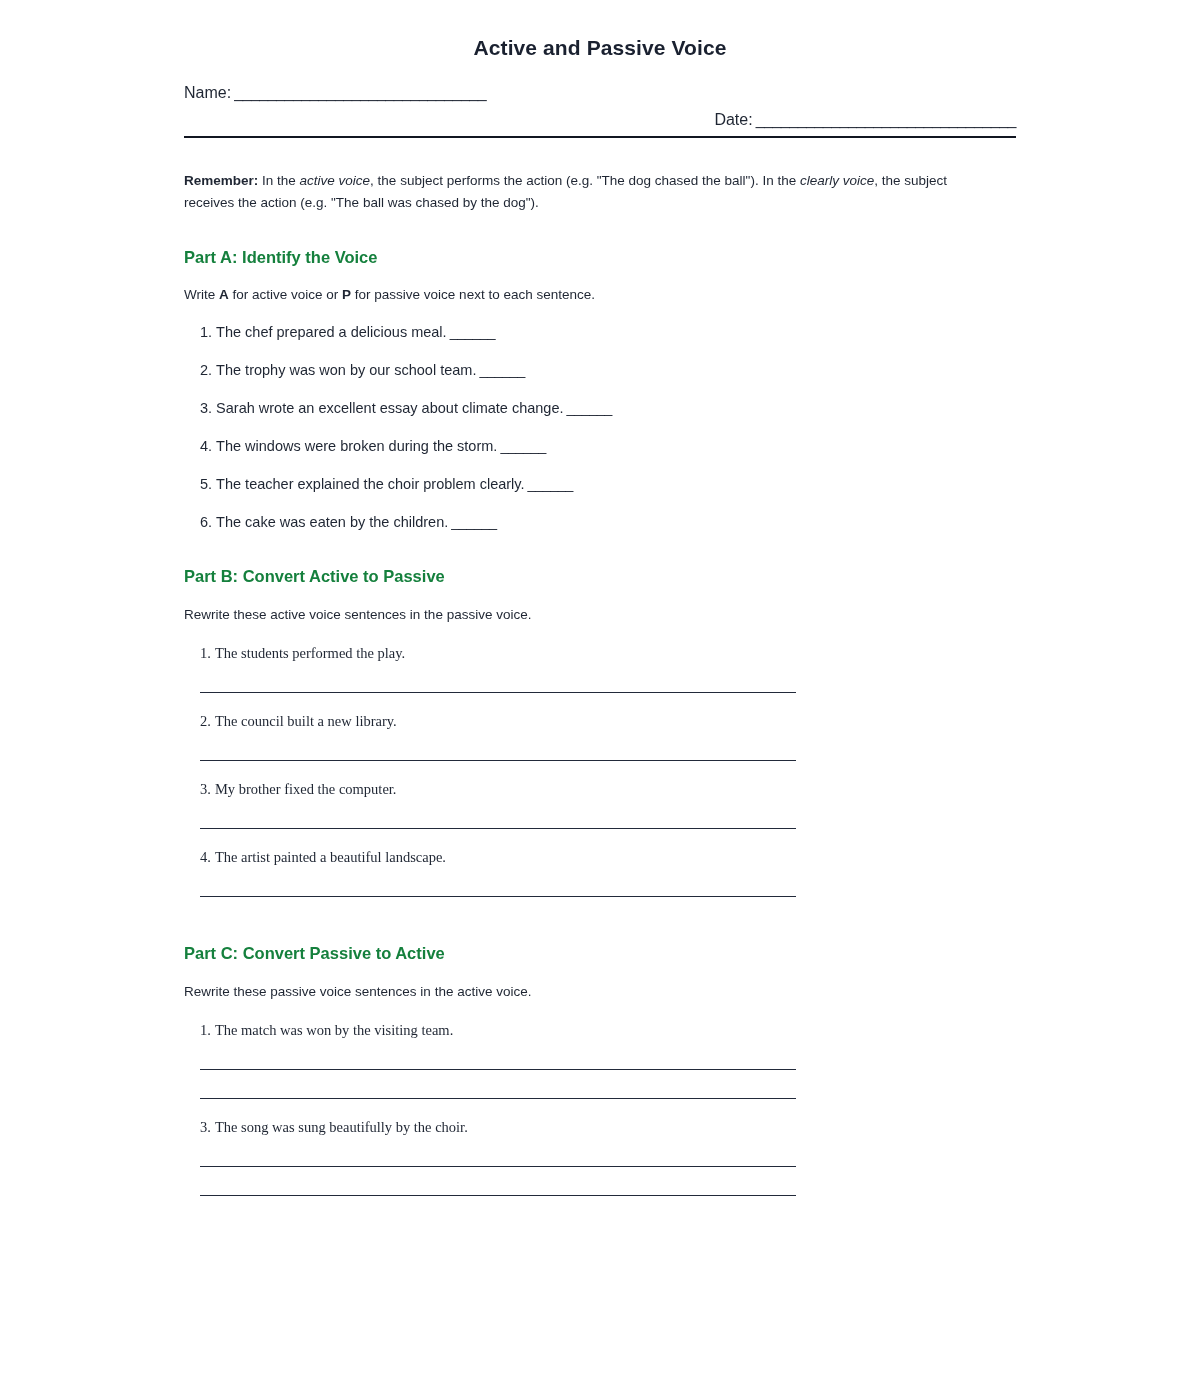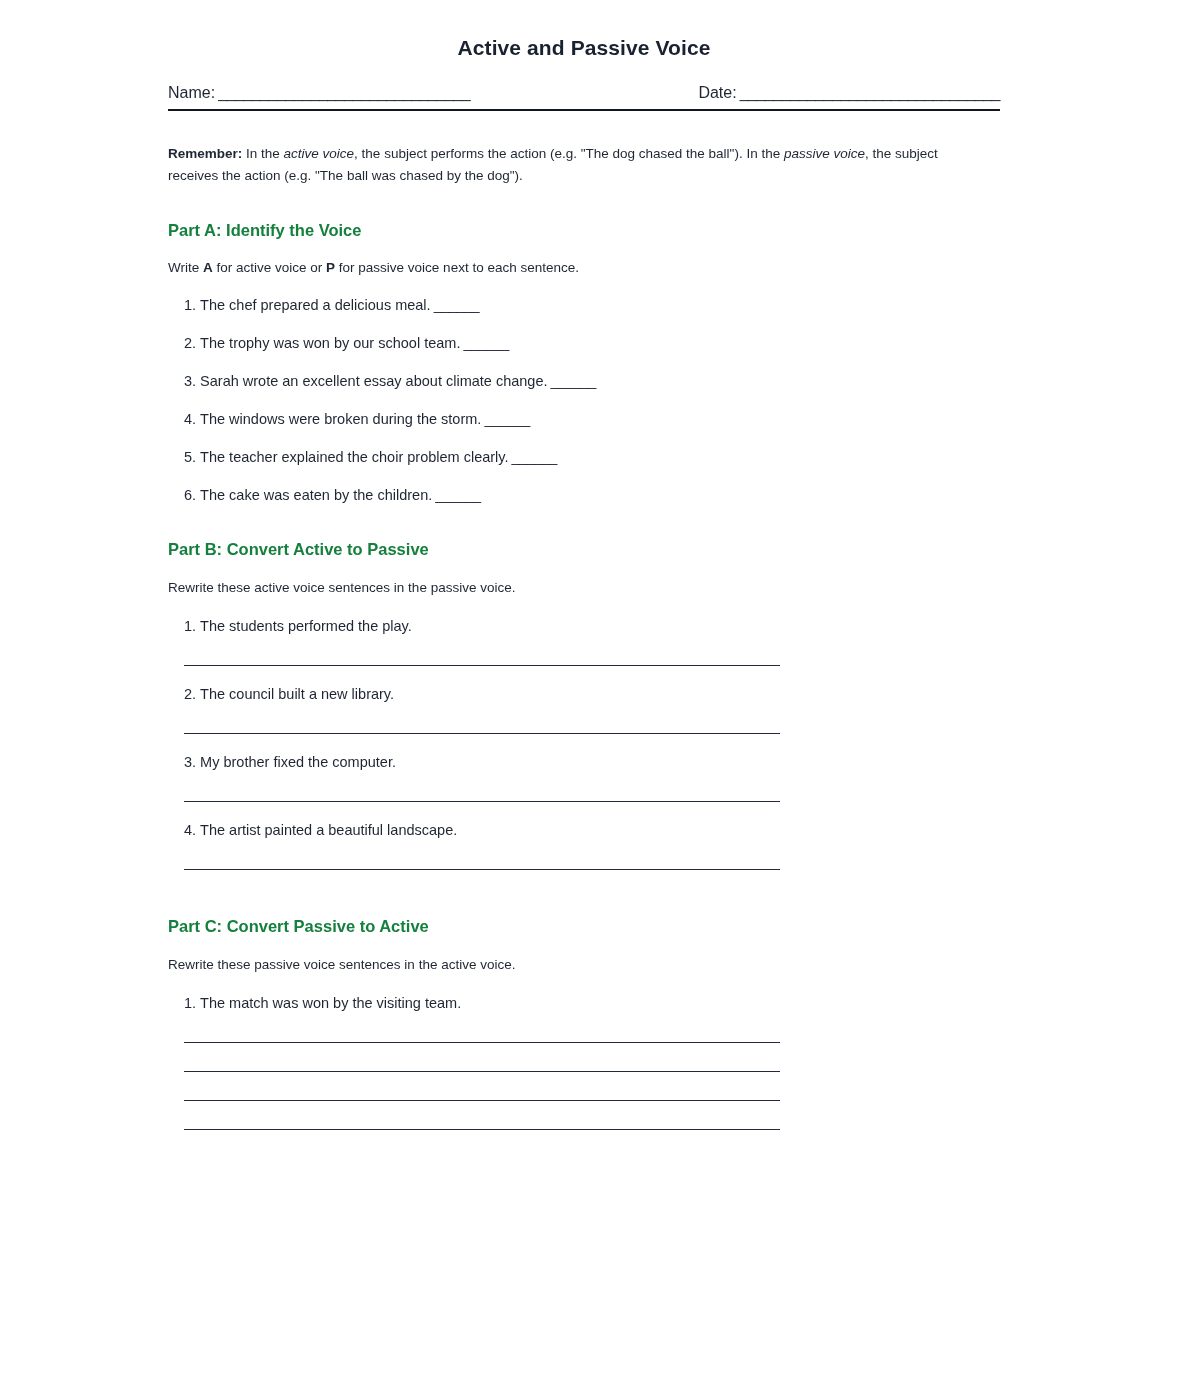--- a/index.html
+++ b/index.html
@@ -18,21 +18,21 @@
   .page {
     width: 1200px;
     height: 1400px;
     box-sizing: border-box;
     padding: 0;
     position: relative;
     background: #ffffff;
   }
   .sheet {
     position: absolute;
-    left: 168px;
+    left: 184px;
     top: 0;
     width: 832px;
   }
 
   
   .doc-title {
     text-align: center;
     font-size: 21px;
     font-weight: bold;
     color: #1a2130;
@@ -54,21 +54,21 @@
   .field {
     display: flex;
     align-items: baseline;
     white-space: nowrap;
   }
   .field-label { margin-right: 3px; }
   .field-blank {
     letter-spacing: -0.5px;
     color: #1f2633;
   }
-  .field-date { margin-right: 0; }
+  .field-date { margin-right: 0; margin-top: 27px; }
 
   .header-rule {
     border: 0;
     border-top: 2px solid #111621;
     margin: 5px 0 0 0;
     width: 100%;
   }
 
   
   .remember {
@@ -114,20 +114,21 @@
   .answer-blank {
     letter-spacing: -0.5px;
     margin-left: 3px;
   }
 
   
   .writelist {
     list-style: none;
     margin: 8px 0 0 0;
     padding: 0 0 0 16px;
+    font-family: Liberation Serif, serif;
   }
   .writelist li { margin-top: 18px; }
   .writelist .prompt {
     font-size: 14.5px;
     color: #1f2633;
     line-height: 1.45;
   }
   .write-line {
     border: 0;
     border-top: 1px solid #222a3a;
@@ -150,21 +151,21 @@
         <span class="field-blank">______________________________</span>
       </div>
       <div class="field field-date">
         <span class="field-label">Date:</span>
         <span class="field-blank">_______________________________</span>
       </div>
     </div>
     <hr class="header-rule">
 
     <p class="remember">
-      <b>Remember:</b><span> In the </span><i>active voice</i><span>, the subject performs the action (e.g. "The dog chased the ball"). In the </span><i>passive voice</i><span>, the subject receives the action (e.g. "The ball was chased by the dog").</span>
+      <b>Remember:</b><span> In the </span><i>active voice</i><span>, the subject performs the action (e.g. "The dog chased the ball"). In the </span><i>clearly voice</i><span>, the subject receives the action (e.g. "The ball was chased by the dog").</span>
     </p>
 
     <h2 class="section-heading">Part A: Identify the Voice</h2>
     <p class="section-instruction">
       <span>Write </span><b>A</b><span> for active voice or </span><b>P</b><span> for passive voice next to each sentence.</span>
     </p>
     <ul class="qlist">
       <li>
         <span class="qnum">1.</span><span>The chef prepared a delicious meal.</span><span class="answer-blank">______</span>
       </li>
@@ -220,20 +221,23 @@
       <li>
         <div class="prompt">
           <span class="qnum">1.</span><span>The match was won by the visiting team.</span>
         </div>
         <hr class="write-line">
       </li>
       <li>
         <hr class="write-line">
       </li>
       <li>
+        <div class="prompt">
+          <span class="qnum">3.</span><span>The song was sung beautifully by the choir.</span>
+        </div>
         <hr class="write-line">
       </li>
       <li>
         <hr class="write-line">
       </li>
     </ul>
 
   </div>
 </div>
 

